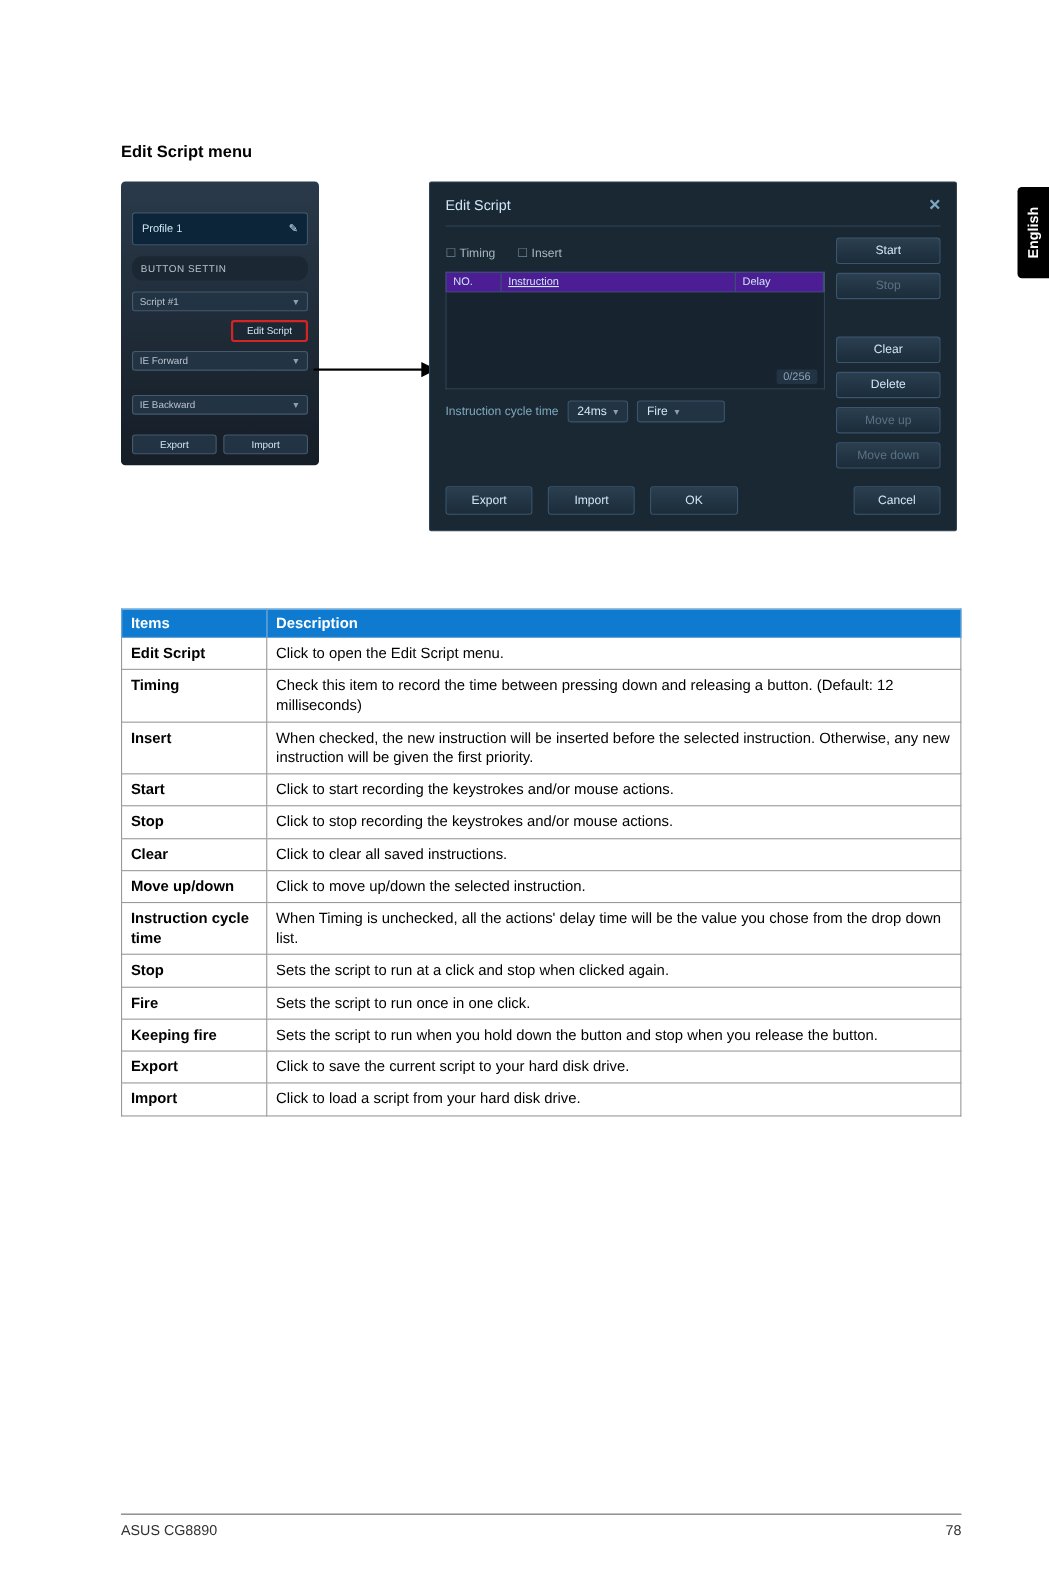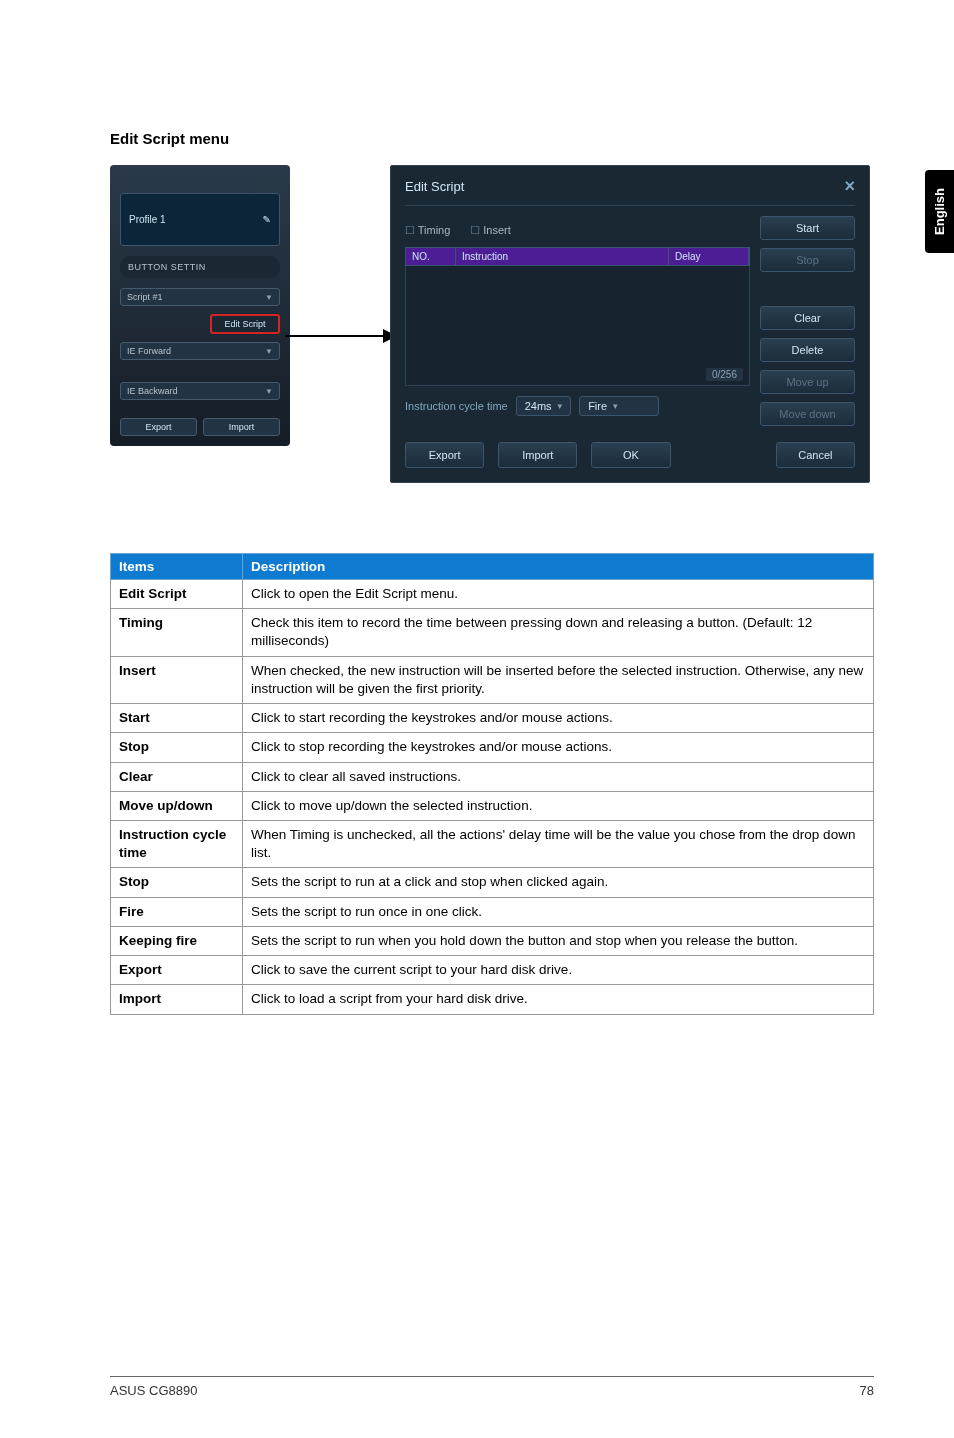--- a/index.html
+++ b/index.html
@@ -41,21 +41,21 @@
       border-radius: 4px;
       padding: 28px 10px 10px 10px;
       color: #cfd6dc;
       font-size: 10px;
       position: relative;
     }
     .profile-bar {
       background: #0d2538;
       border: 1px solid #3a556d;
       border-radius: 3px;
-      padding: 20px 8px;
+      padding: 8px 8px;
       display: flex;
       justify-content: space-between;
       align-items: center;
       margin-bottom: 10px;
       color:#cfe6f5;
     }
     .button-settin {
       background: #1b2733;
       border-radius: 10px;
       padding: 6px 8px;
@@ -160,25 +160,25 @@
     .check-row { display:flex; gap:20px; margin:8px 0 10px 0; font-size:11px; color:#a6b7c3; }
     .check-row span::before { content:"☐ "; color:#6c8699; }
     .list-header {
       display:flex;
       background:#4c1d95;
       border:1px solid #3a556d;
       font-size:10px;
       color:#cfe6f5;
     }
     .list-header div { padding:3px 6px; border-right:1px solid #3a556d; }
-    .col-no{width:50px;} .col-inst{flex:1;} .col-delay{width:80px;border-right:none;}
+    .col-no{width:50px;} .col-inst{flex:1;text-decoration:underline;} .col-delay{width:80px;border-right:none;}
     .list-body {
       border:1px solid #2e4355;
       border-top:none;
-      height:120px;
+      height:88px;
       background:#172430;
       position:relative;
       padding-left:28px;
     }
     .counter {
       position:absolute;
       right:6px;
       bottom:4px;
       font-size:10px;
       color:#8aa0b0;

